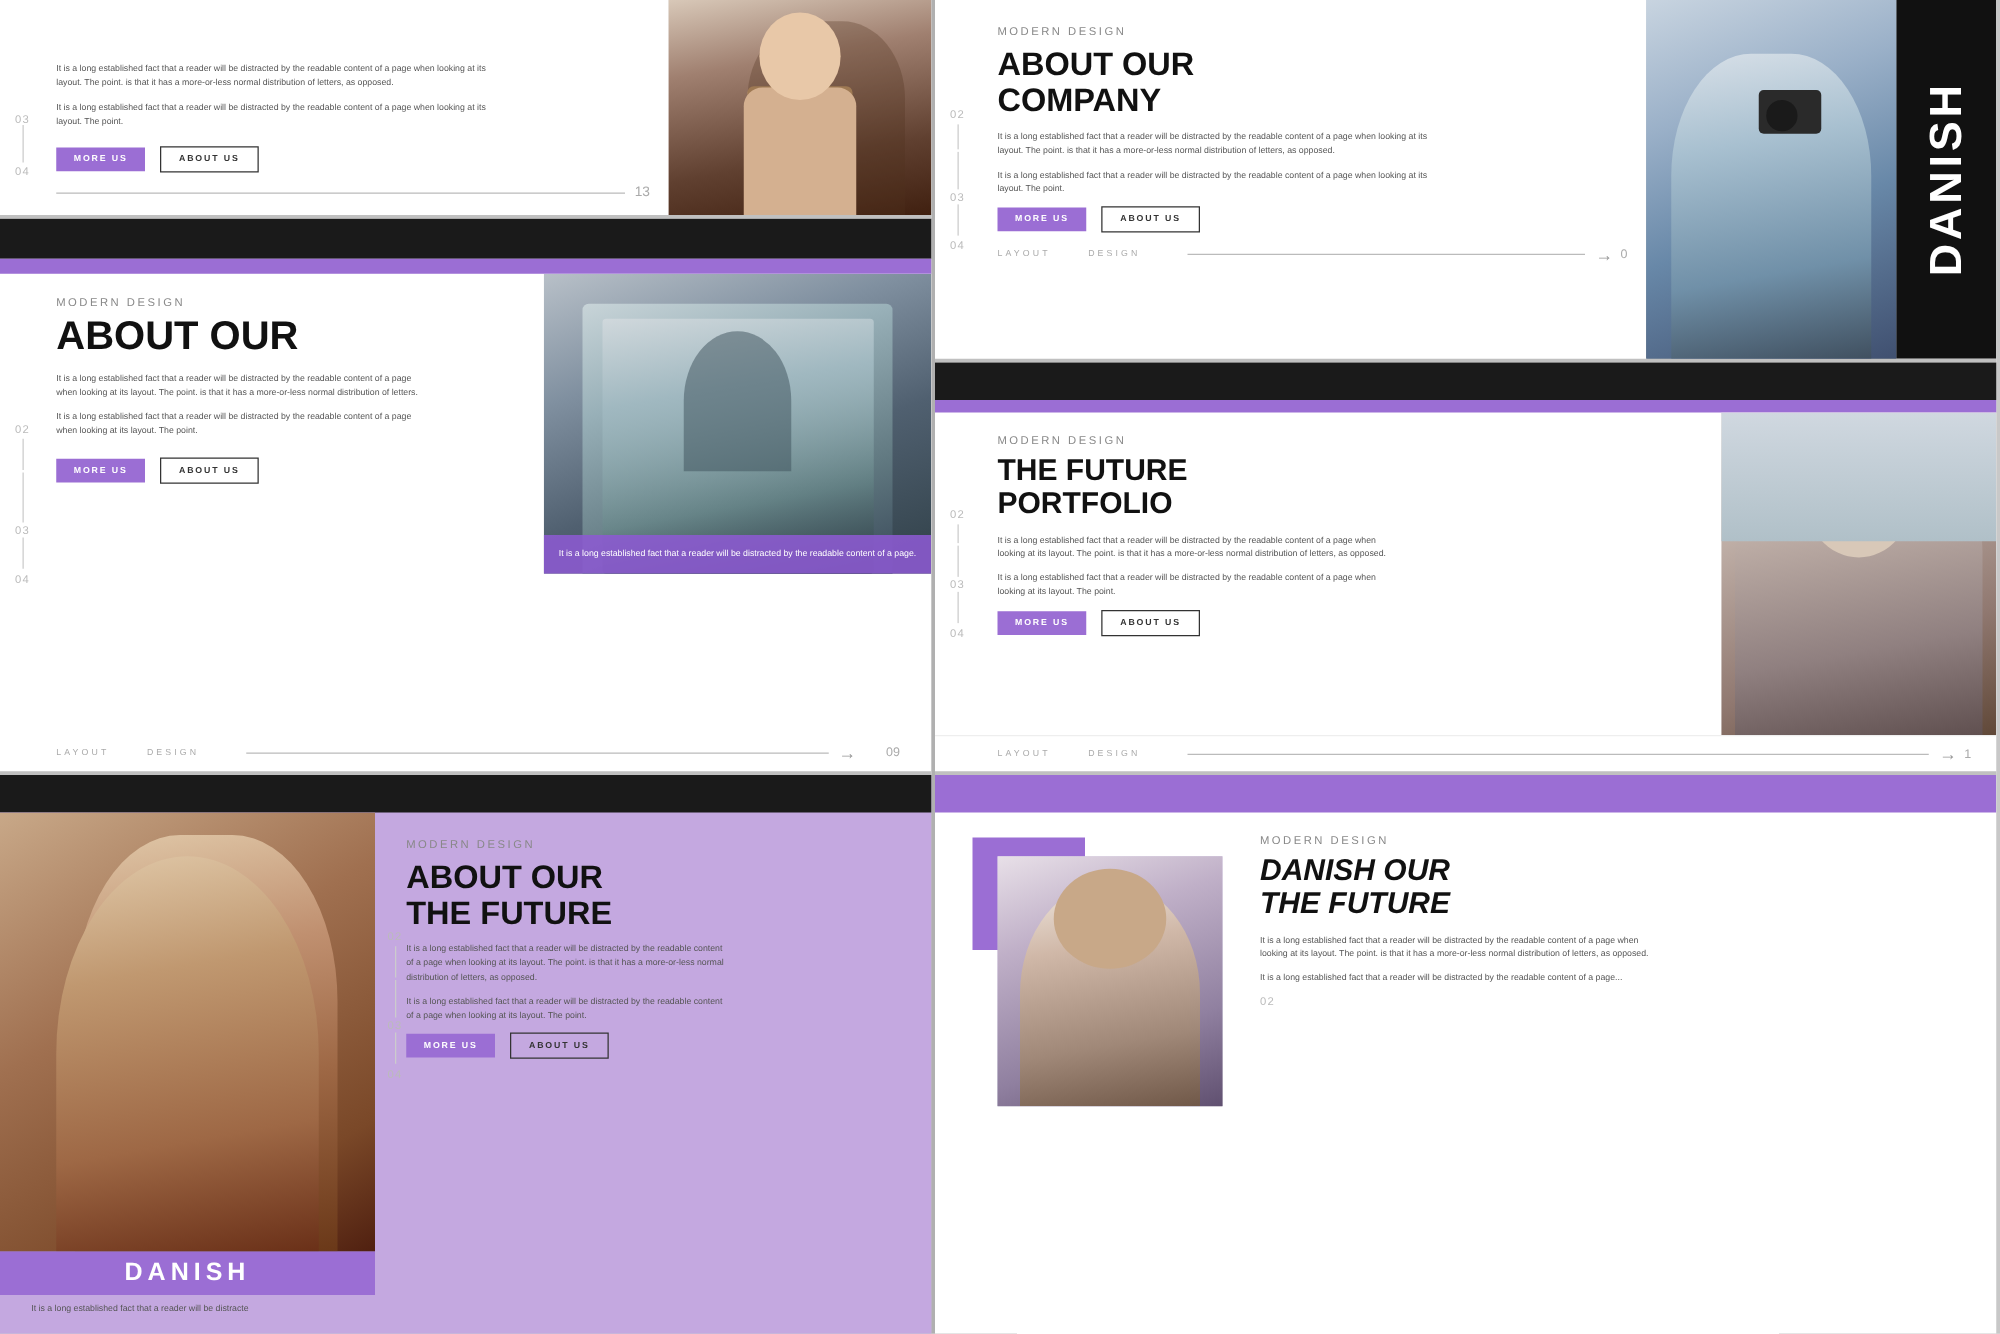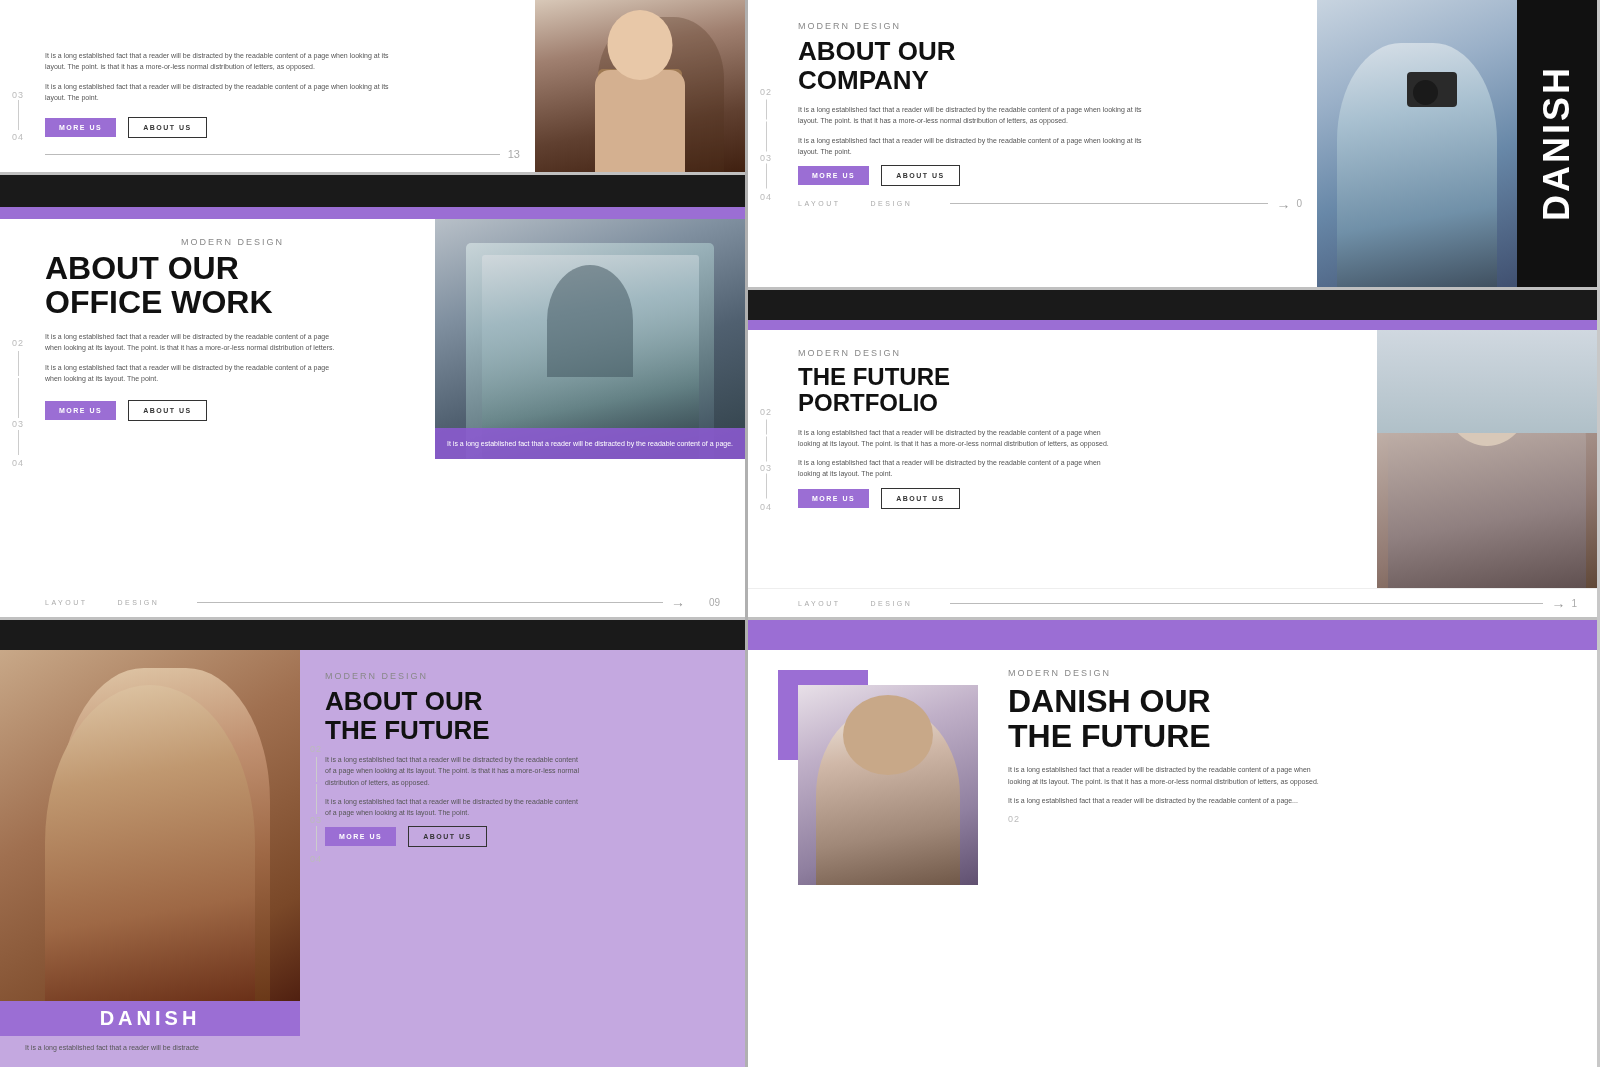--- a/index.html
+++ b/index.html
@@ -13,21 +13,20 @@
       grid-template-columns: 750px 850px;
       grid-template-rows: 1fr 1fr;
     }
 
     
     .label-small {
       font-size: 9px;
       letter-spacing: 2px;
       text-transform: uppercase;
       color: #888;
-      text-align: center;
     }
 
     .title-large {
       font-size: 28px;
       font-weight: 900;
       line-height: 1.1;
       text-transform: uppercase;
       color: #111;
       margin: 4px 0 10px;
     }
@@ -560,21 +559,20 @@
             <span class="n02">02</span>
             <div class="nline"></div>
             <div class="nline" style="height:40px;"></div>
             <span class="n03">03</span>
             <div class="nline"></div>
             <span class="n04">04</span>
           </div>
           <span class="label-small">MODERN DESIGN</span>
           <div class="title-xlarge">
             <span>ABOUT OUR</span><br>
-            <span>OFFICE WORK</span>
           </div>
           <p class="body-text" style="max-width:300px;">It is a long established fact that a reader will be distracted by the readable content of a page when looking at its layout. The point. is that it has a more-or-less normal distribution of letters.</p>
           <p class="body-text" style="max-width:300px;">It is a long established fact that a reader will be distracted by the readable content of a page when looking at its layout. The point.</p>
           <div style="display:flex;align-items:center;gap:6px;margin-top:8px;">
             <button class="btn-purple">MORE US</button>
             <button class="btn-outline">ABOUT US</button>
           </div>
         </div>
         <div class="fs-right">
           <div class="fs-photo">
@@ -737,21 +735,21 @@
           <div class="rc-bot-photo">
 
             <div style="width:100%;height:100%;background:linear-gradient(160deg,#e8e0e8 0%,#c0b0c8 30%,#9080a0 70%,#605070 100%);position:relative;overflow:hidden;">
               <div style="position:absolute;bottom:0;left:10%;width:80%;height:90%;background:linear-gradient(170deg,#f0e8e0 0%,#d0b8a8 30%,#a08878 70%,#705848 100%);border-radius:50% 50% 0 0;"></div>
               <div style="position:absolute;top:5%;left:25%;width:50%;height:40%;background:#c8a888;border-radius:50%;"></div>
             </div>
           </div>
         </div>
         <div class="rc-bot-right">
           <span class="label-small">MODERN DESIGN</span>
-          <div class="title-large" style="font-size:32px;">
+          <div class="title-large" style="font-size:24px;font-style:italic;">
             <span>DANISH OUR</span><br>
             <span>THE FUTURE</span>
           </div>
           <p class="body-text" style="max-width:320px;">It is a long established fact that a reader will be distracted by the readable content of a page when looking at its layout. The point. is that it has a more-or-less normal distribution of letters, as opposed.</p>
           <p class="body-text" style="max-width:320px;">It is a long established fact that a reader will be distracted by the readable content of a page...</p>
           <div style="display:flex;align-items:center;gap:0;margin-top:6px;">
             <span style="font-size:9px;color:#bbb;letter-spacing:1px;">02</span>
           </div>
         </div>
       </div>

